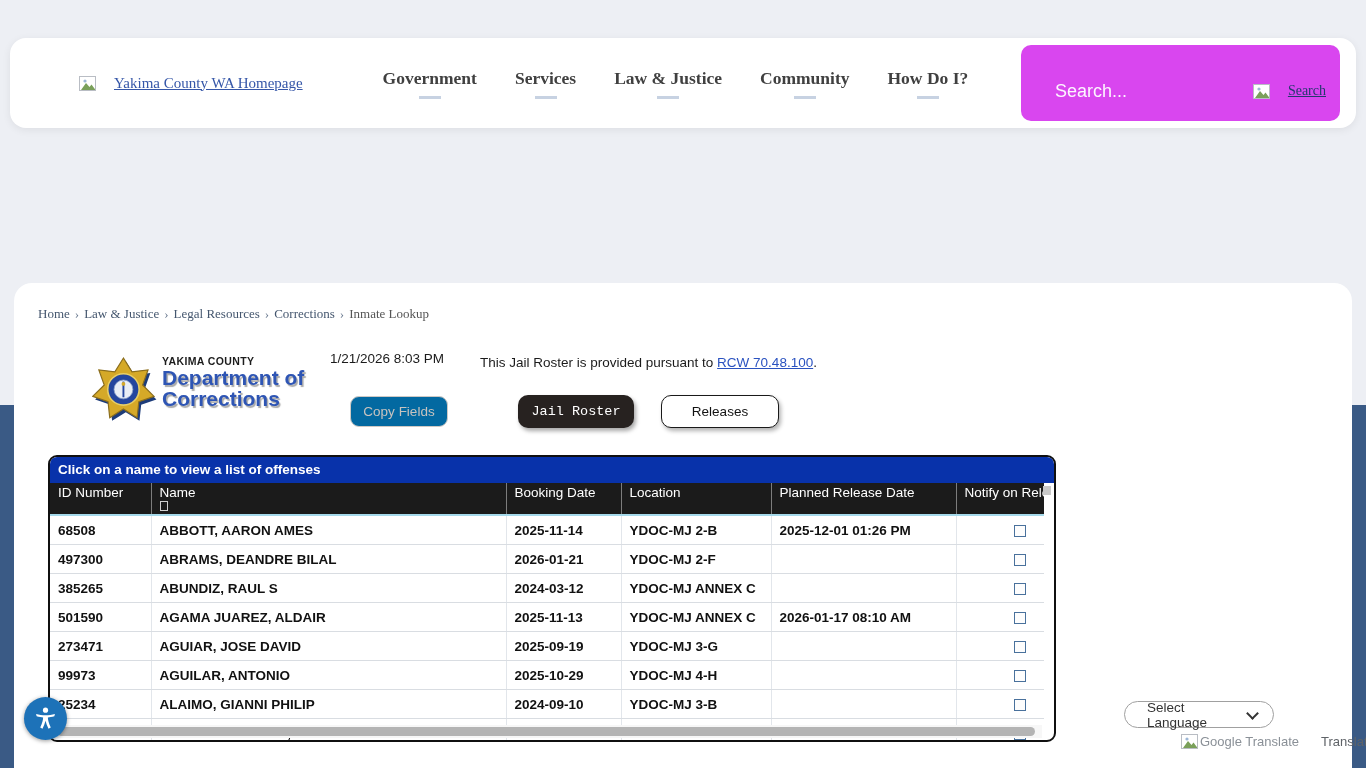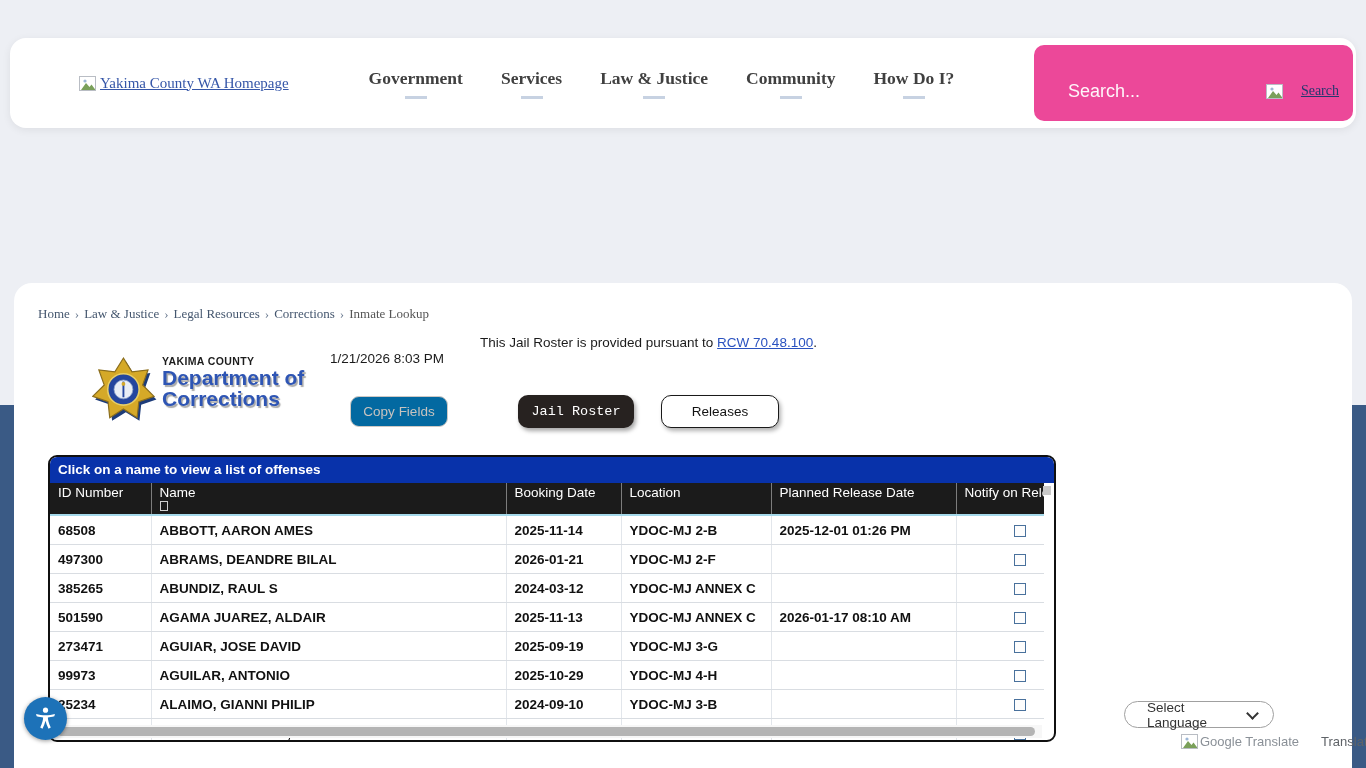--- a/index.html
+++ b/index.html
@@ -10,36 +10,36 @@
     -webkit-font-smoothing:antialiased;
   }
   .bg-top{position:absolute;left:0;top:0;width:1366px;height:405px;background:#edeff4;}
 
   
   .topbar{
     position:absolute;left:10px;top:38px;width:1346px;height:90px;background:#fff;
     border-radius:16px;box-shadow:0 2px 8px rgba(0,0,0,.07);
     display:flex;align-items:center;box-sizing:border-box;padding-left:69px;
   }
-  .logo-link{display:flex;align-items:center;gap:4px;text-decoration:none;cursor:pointer;}
+  .logo-link{display:flex;align-items:center;gap:18px;text-decoration:none;cursor:pointer;}
   .logo-link .alt-text{
     font-family:"Liberation Serif",serif;font-size:15px;color:#3556a8;
     text-decoration:underline;white-space:nowrap;
   }
   .broken-img{display:inline-block;width:17px;height:15px;background:#fff;border:1px solid #b9bdc4;
     box-sizing:border-box;position:relative;overflow:hidden;flex:0 0 auto;}
   .broken-img svg{position:absolute;left:0;top:0;}
   .main-nav{display:flex;margin-left:80px;gap:38px;}
   .nav-item{cursor:pointer;text-align:center;}
   .nav-item .lbl{
     font-family:"Liberation Serif",serif;font-weight:bold;font-size:17.5px;color:#404040;white-space:nowrap;
   }
   .nav-item .bar{width:22px;height:3px;background:#c7d2e2;margin:7px auto 0;}
   .search-box{
-    margin-left:auto;margin-right:3px;width:319px;height:76px;background:#ec4899;border-radius:10px;
+    margin-left:auto;margin-right:16px;width:319px;height:76px;background:#d946ef;border-radius:10px;
     display:flex;align-items:center;box-sizing:border-box;padding:16px 14px 0 32px;
   }
   .search-input{
     flex:1;background:transparent;border:none;outline:none;font-size:18px;color:#fff;
     font-family:"Liberation Sans",sans-serif;min-width:0;
   }
   .search-input::placeholder{color:#fff;opacity:.95;}
   .search-go{display:flex;align-items:center;gap:18px;cursor:pointer;text-decoration:none;}
   .search-go .alt-text{font-family:"Liberation Serif",serif;font-size:14px;color:#24386e;text-decoration:underline;}
 
@@ -56,21 +56,21 @@
   .breadcrumb .sep{margin:0 5px;color:#6a7a90;}
 
   
   .doc-logo{position:absolute;left:78px;top:70px;display:flex;align-items:flex-start;justify-content:flex-end;}
   .doc-text{margin-left:4px;margin-top:2px;}
   .doc-county{font-size:10.5px;font-weight:bold;color:#1c1c1c;letter-spacing:.4px;}
   .doc-line{font-size:21px;font-weight:bold;color:#2e55b4;line-height:21px;
     text-shadow:1.5px 1.5px 1px #a9a9a9;}
 
   .jail-datetime{position:absolute;left:316px;top:68px;font-size:13.5px;color:#1b1b1b;}
-  .jail-notice{position:absolute;left:466px;top:52px;font-size:13.5px;color:#1b1b1b;white-space:nowrap;}
+  .jail-notice{position:absolute;left:466px;top:72px;font-size:13.5px;color:#1b1b1b;white-space:nowrap;}
   .jail-notice a{color:#2a52c0;text-decoration:underline;cursor:pointer;}
 
   .btn{position:absolute;box-sizing:border-box;font-family:"Liberation Sans",sans-serif;
     font-size:13.5px;display:flex;align-items:center;justify-content:center;cursor:pointer;}
   .btn-copy{left:336px;top:113px;width:98px;height:31px;background:#0369a1;color:#c8c3bf;
     border:1px solid #cfc9c4;border-radius:9px;cursor:default;}
   .btn-jail{left:504px;top:112px;width:116px;height:33px;background:#272220;color:#fff;
     border:none;border-radius:10px;box-shadow:2px 3px 4px rgba(0,0,0,.35);font-family:Liberation Mono, monospace;}
   .btn-rel{left:647px;top:112px;width:118px;height:33px;background:#fff;color:#121212;
     border:1.6px solid #1a1a1a;border-radius:10px;box-shadow:2px 3px 4px rgba(0,0,0,.3);}

